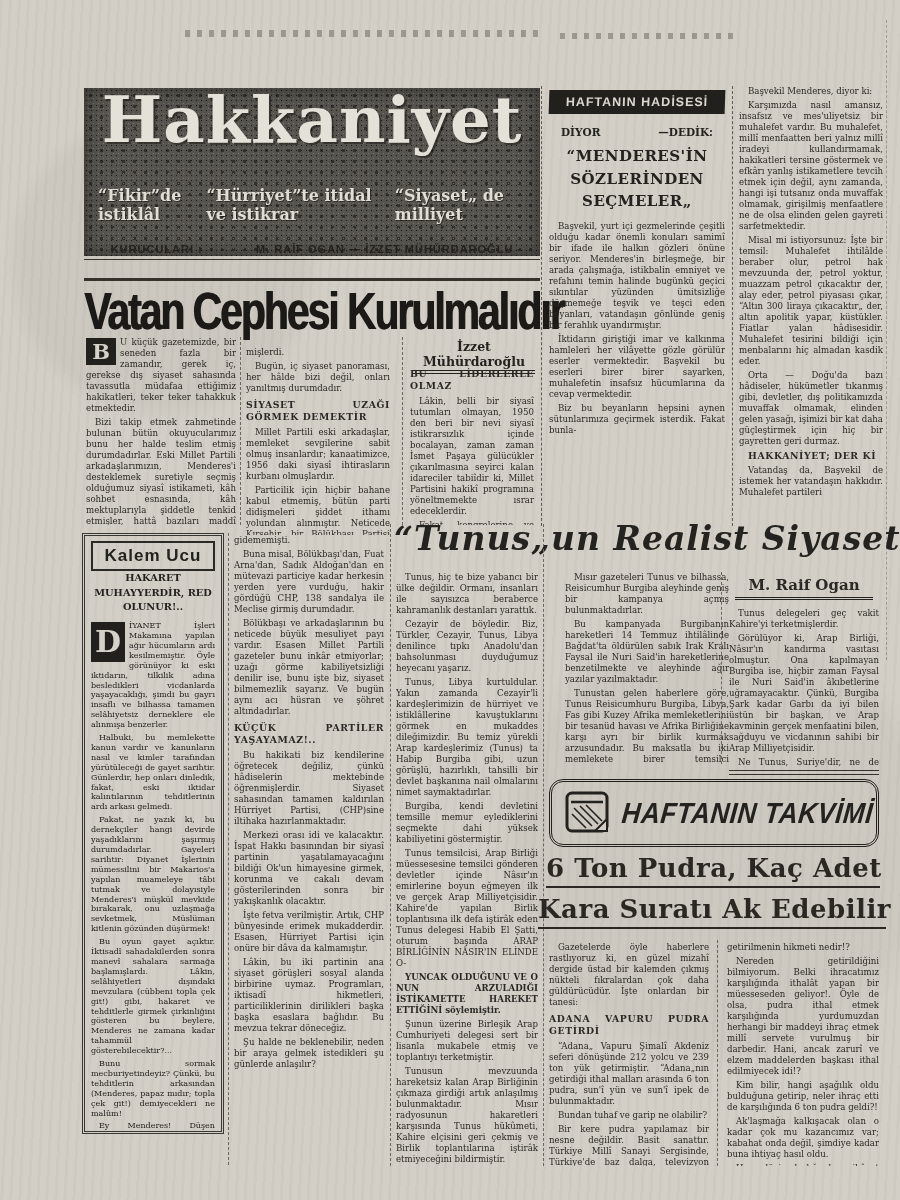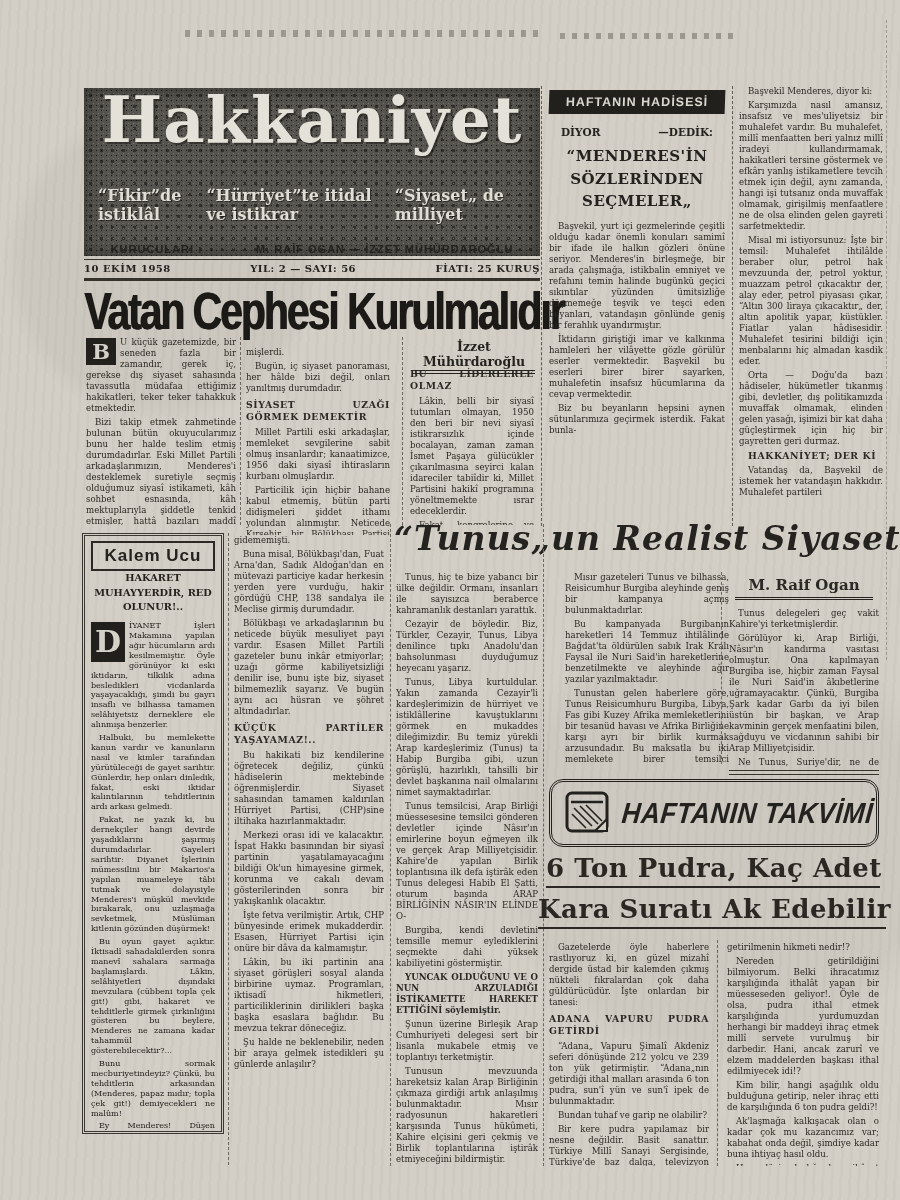--- a/index.html
+++ b/index.html
@@ -92,25 +92,20 @@
       <span>“Fikir”de istiklâl</span>
       <span>“Hürriyet”te itidal ve istikrar</span>
       <span>“Siyaset„ de milliyet</span>
     </div>
   </div>
   <div class="abs founders">
     <span>KURUCULARI :</span>
     <span>M. RAİF OGAN  —  İZZET MÜHÜRDAROĞLU</span>
   </div>
   <div class="abs hrule" style="left:84px;top:259px;width:456px;height:1px;"></div>
-  <div class="abs daterow">
-    <span>10 EKİM 1958</span>
-    <span>YIL: 2 — SAYI: 56</span>
-    <span>FİATI: 25 KURUŞ</span>
-  </div>
   <div class="abs hrule" style="left:84px;top:278px;width:456px;height:3px;"></div>
 
   <div class="abs headline">Vatan Cephesi Kurulmalıdır</div>
   <div class="abs byline-izzet">İzzet Mühürdaroğlu</div>
 
   <div class="abs col" style="left:86px;top:337px;width:150px;height:188px;">
     <p class="noind">
       <span class="dropcap cap-b">B</span>
       <span>U küçük gazetemizde, bir seneden fazla bir zamandır, gerek iç, gerekse dış siyaset sahasında tavassutla müdafaa ettiğimiz hakikatleri, teker teker tahakkuk etmektedir.</span>
     </p>
@@ -189,22 +184,22 @@
     <p>İşte fetva verilmiştir. Artık, CHP bünyesinde erimek mukadderdir. Esasen, Hürriyet Partisi için onüre bir dâva da kalmamıştır.</p>
     <p>Lâkin, bu iki partinin ana siyaset görüşleri sosyal alanda birbirine uymaz. Programları, iktisadî hikmetleri, particiliklerinin dirilikleri başka başka esaslara bağlıdır. Bu mevzua tekrar döneceğiz.</p>
     <p>Şu halde ne beklenebilir, neden bir araya gelmek istedikleri şu günlerde anlaşılır?</p>
   </div>
 
   <div class="abs vdash" style="left:390px;top:524px;height:642px;"></div>
   <div class="abs col" style="left:396px;top:572px;width:142px;height:594px;">
     <p>Tunus, hiç te bize yabancı bir ülke değildir. Ormanı, insanları ile sayısızca beraberce kahramanlık destanları yarattık.</p>
     <p>Cezayir de böyledir. Biz, Türkler, Cezayir, Tunus, Libya denilince tıpkı Anadolu'dan bahsolunması duyduğumuz heyecanı yaşarız.</p>
     <p>Tunus, Libya kurtuldular. Yakın zamanda Cezayir'li kardeşlerimizin de hürriyet ve istiklâllerine kavuştuklarını görmek en mukaddes dileğimizdir. Bu temiz yürekli Arap kardeşlerimiz (Tunus) ta Habip Burgiba gibi, uzun görüşlü, hazırlıklı, tahsilli bir devlet başkanına nail olmalarını nimet saymaktadırlar.</p>
+    <p>Burgiba, kendi devletini temsille memur eylediklerini seçmekte dahi yüksek kabiliyetini göstermiştir.</p>
     <p>Tunus temsilcisi, Arap Birliği müessesesine temsilci gönderen devletler içinde Nâsır'ın emirlerine boyun eğmeyen ilk ve gerçek Arap Milliyetçisidir. Kahire'de yapılan Birlik toplantısına ilk defa iştirâk eden Tunus delegesi Habib El Şatti, oturum başında ARAP BİRLİĞİNİN NÂSIR'IN ELİNDE O-</p>
-    <p>Burgiba, kendi devletini temsille memur eylediklerini seçmekte dahi yüksek kabiliyetini göstermiştir.</p>
     <p style="font-weight:bold;">YUNCAK OLDUĞUNU VE O NUN ARZULADIĞI İSTİKAMETTE HAREKET ETTİĞİNİ söylemiştir.</p>
     <p>Şunun üzerine Birleşik Arap Cumhuriyeti delegesi sert bir lisanla mukabele etmiş ve toplantıyı terketmiştir.</p>
     <p>Tunusun mevzuunda hareketsiz kalan Arap Birliğinin çıkmaza girdiği artık anlaşılmış bulunmaktadır. Mısır radyosunun hakaretleri karşısında Tunus hükûmeti, Kahire elçisini geri çekmiş ve Birlik toplantılarına iştirâk etmiyeceğini bildirmiştir.</p>
 
   </div>
   <div class="abs vdash" style="left:543px;top:524px;height:642px;"></div>
   <div class="abs col" style="left:565px;top:572px;width:164px;height:192px;">
     <p>Mısır gazeteleri Tunus ve bilhassa, Reisicumhur Burgiba aleyhinde geniş bir kampanya açmış bulunmaktadırlar.</p>
     <p>Bu kampanyada Burgibanın hareketleri 14 Temmuz ihtilâlinde Bağdat'ta öldürülen sabık Irak Kralı Faysal ile Nuri Said'in hareketlerine benzetilmekte ve aleyhinde ağır yazılar yazılmaktadır.</p>
     <p>Tunustan gelen haberlere göre, Tunus Reisicumhuru Burgiba, Libya, Fas gibi Kuzey Afrika memleketlerini bir tesanüd havası ve Afrika Birliğine karşı ayrı bir birlik kurmak arzusundadır. Bu maksatla bu iki memlekete birer temsilci gönderilmiştir.</p>

